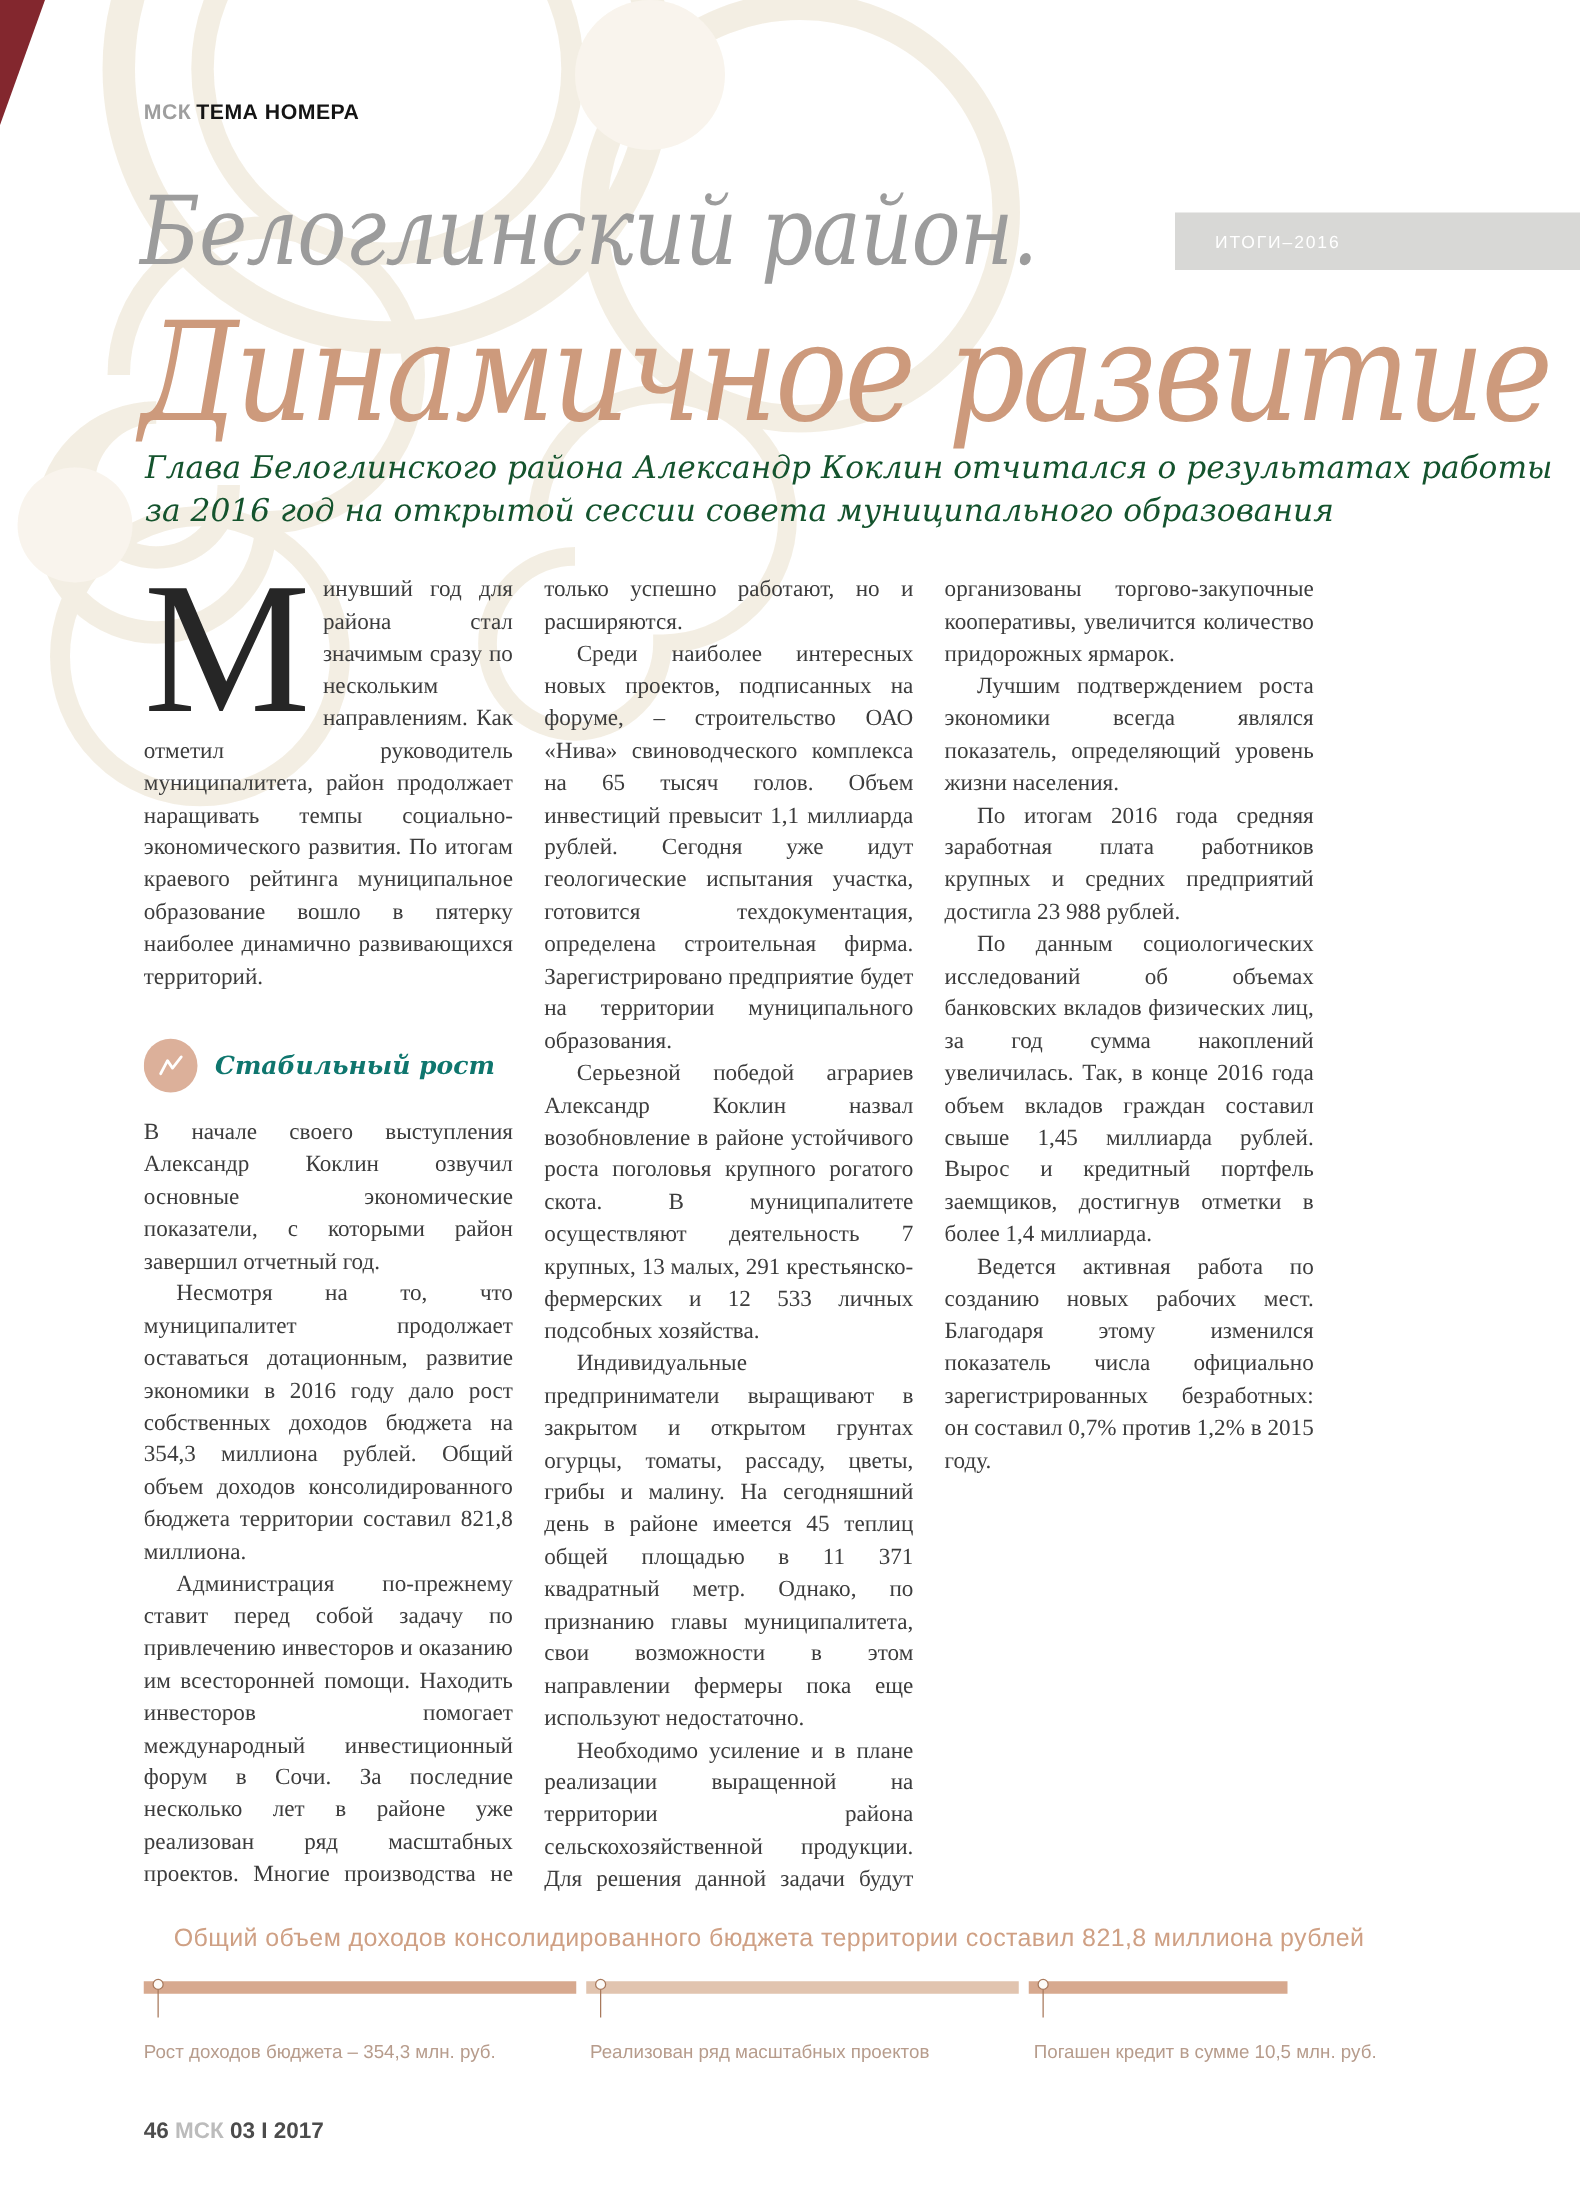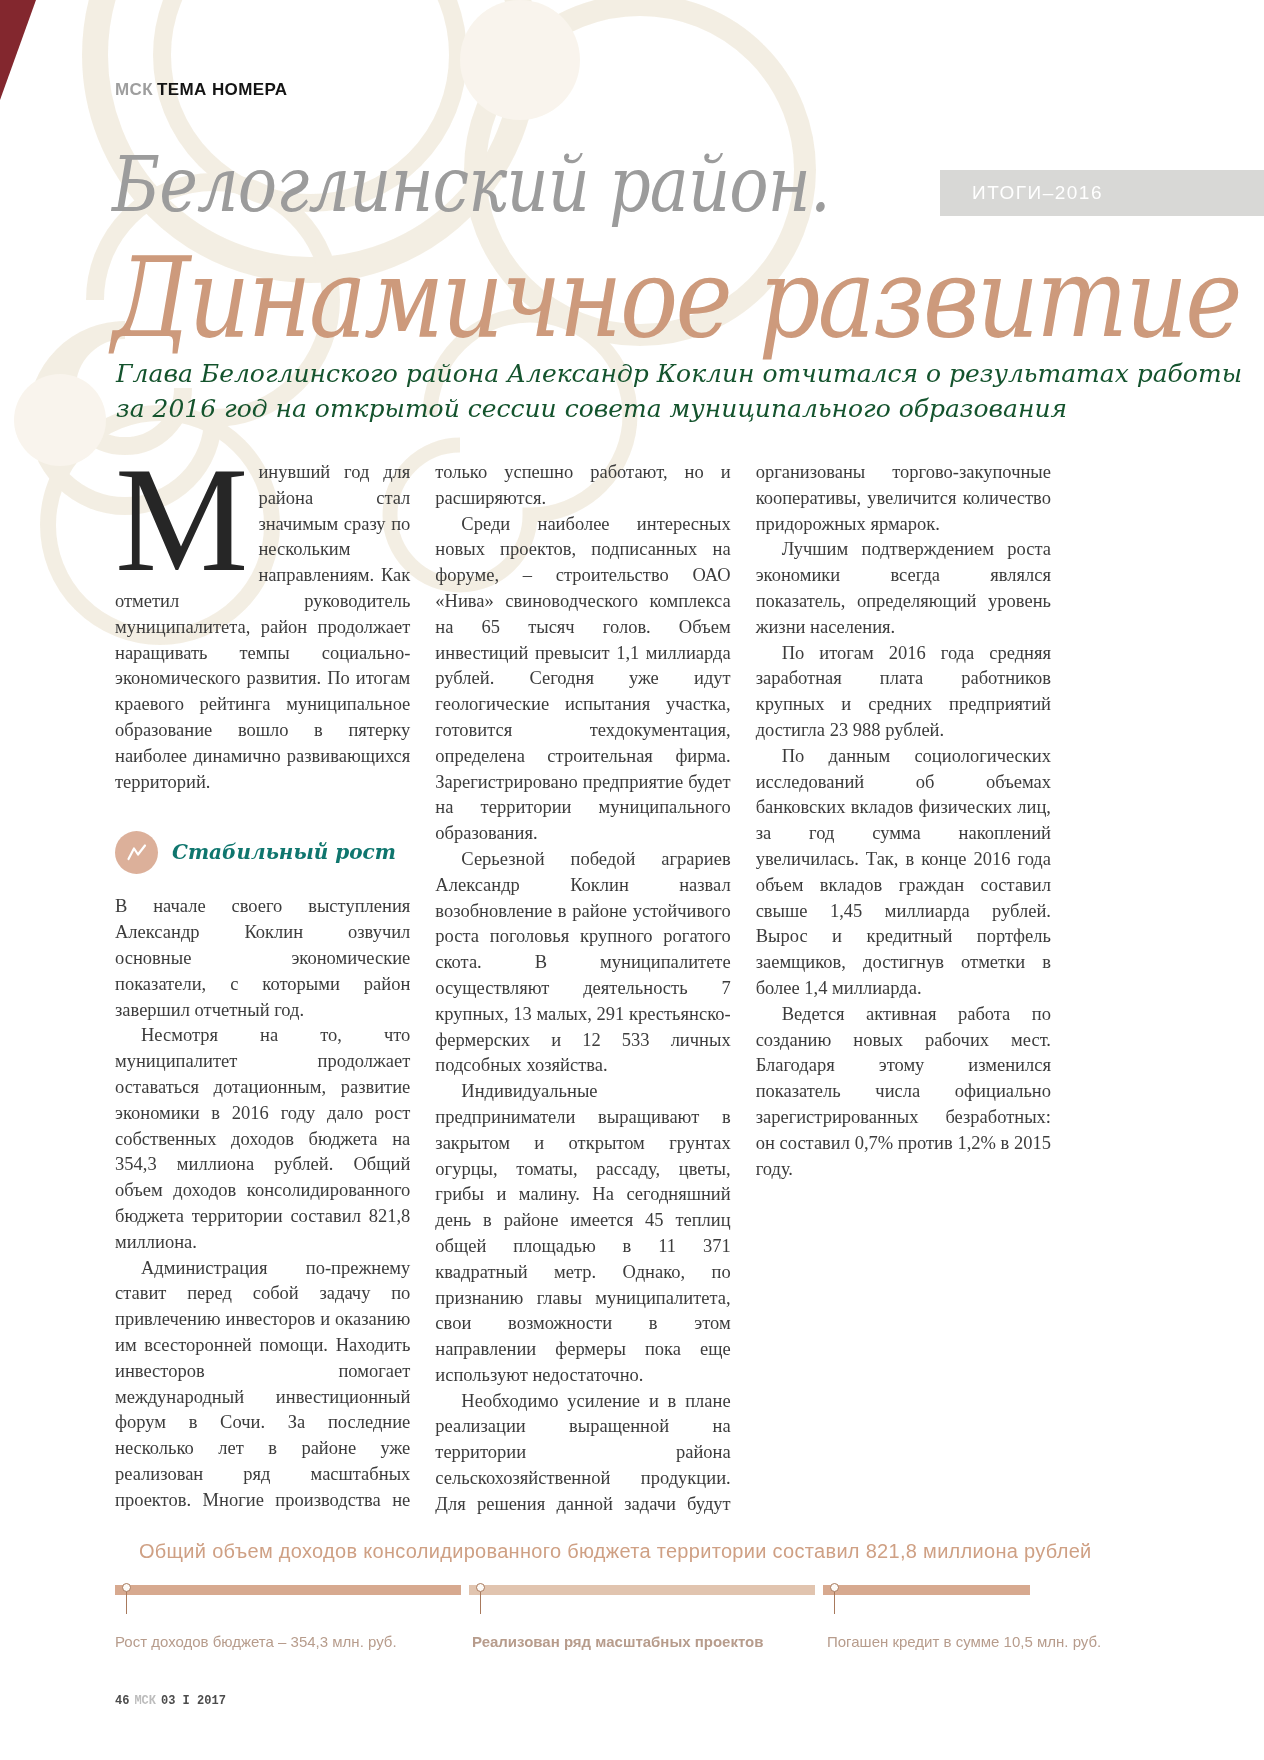--- a/index.html
+++ b/index.html
@@ -18,21 +18,21 @@
   .kicker{
     position:absolute;left:115px;top:80px;font-family:"Liberation Sans",sans-serif;
     font-size:17px;font-weight:bold;letter-spacing:.4px;white-space:nowrap;
   }
   .kicker .brand{color:#9e9e9e;margin-right:4px;}
   .kicker .section{color:#141414;}
   
   .issue-badge{
     position:absolute;left:940px;top:170px;width:324px;height:46px;box-sizing:border-box;
     background:#d8d8d6;color:#ffffff;font-family:"Liberation Sans",sans-serif;
-    font-size:19px;letter-spacing:1.5px;line-height:46px;padding-left:32px;
+    font-size:14px;letter-spacing:1.5px;line-height:46px;padding-left:32px;
   }
   
   .title1{
     position:absolute;left:112px;top:140px;font-family:"DejaVu Serif",serif;
     font-style:italic;font-size:76px;color:#9c9c9c;white-space:nowrap;
     transform:scaleX(.86);transform-origin:left top;letter-spacing:-1px;
   }
   .title2{
     position:absolute;left:112px;top:234px;font-family:"DejaVu Serif",serif;
     font-style:italic;font-size:110px;color:#cd9a7c;white-space:nowrap;
@@ -77,25 +77,25 @@
     width:9px;height:9px;border-radius:50%;border:1.5px solid #a8795c;
     background:#fdfbf8;box-sizing:border-box;
   }
   .tl-marker .stem{width:1px;height:22px;background:#a8795c;margin-left:4px;}
   .tl-marker.m1{left:7px;} .tl-marker.m2{left:361px;} .tl-marker.m3{left:715px;}
   .stat-labels{
     position:absolute;left:115px;top:1633px;width:940px;height:26px;
     font-family:"Liberation Sans",sans-serif;font-size:15px;color:#b79c8c;
   }
   .stat-labels span{position:absolute;white-space:nowrap;}
-  .stat-labels .l1{left:0;} .stat-labels .l2{left:357px;font-weight:bold;} .stat-labels .l3{left:712px;}
+  .stat-labels .l1{left:0;} .stat-labels .l2{left:357px;} .stat-labels .l3{left:712px;}
   
   .footer{
-    position:absolute;left:115px;top:1694px;font-family:Liberation Mono, monospace;
-    font-size:12px;font-weight:bold;white-space:nowrap;
+    position:absolute;left:115px;top:1694px;font-family:Liberation Sans, sans-serif;
+    font-size:18px;font-weight:bold;white-space:nowrap;
   }
   .footer .pg{color:#4c4c4c;margin-right:5px;}
   .footer .br{color:#bcbcbc;margin-right:5px;}
   .footer .iss{color:#4c4c4c;}
 </style>
 </head>
 <body>
 
 <svg class="ornament" width="820" height="680" viewBox="0 0 820 680">
   <g fill="none" stroke="#f2ecdf">

